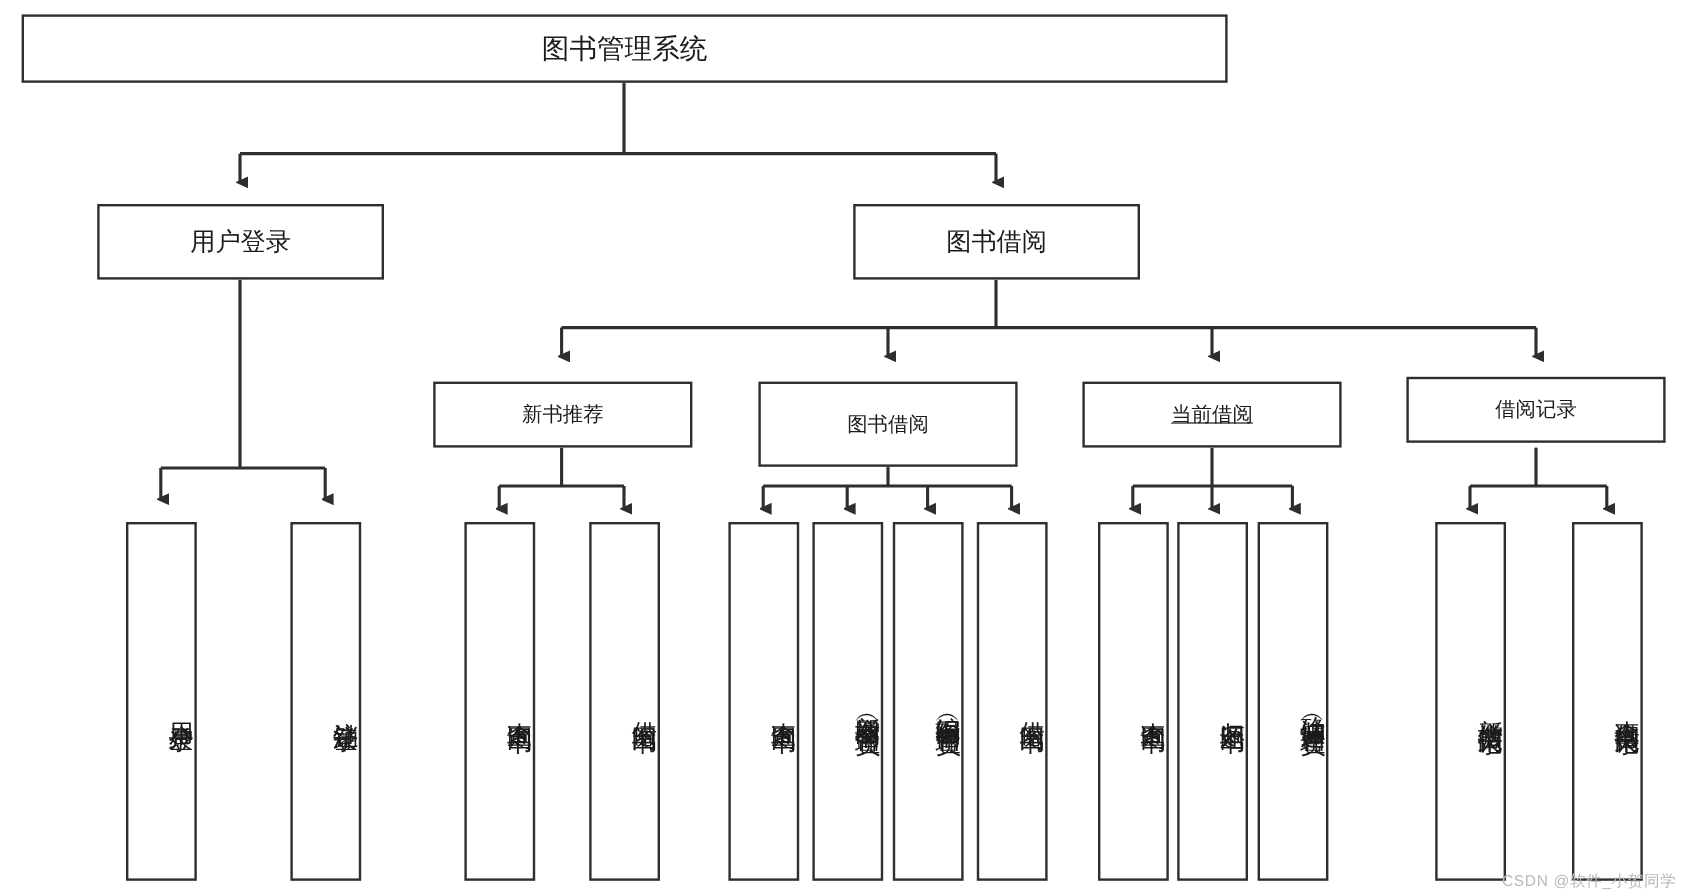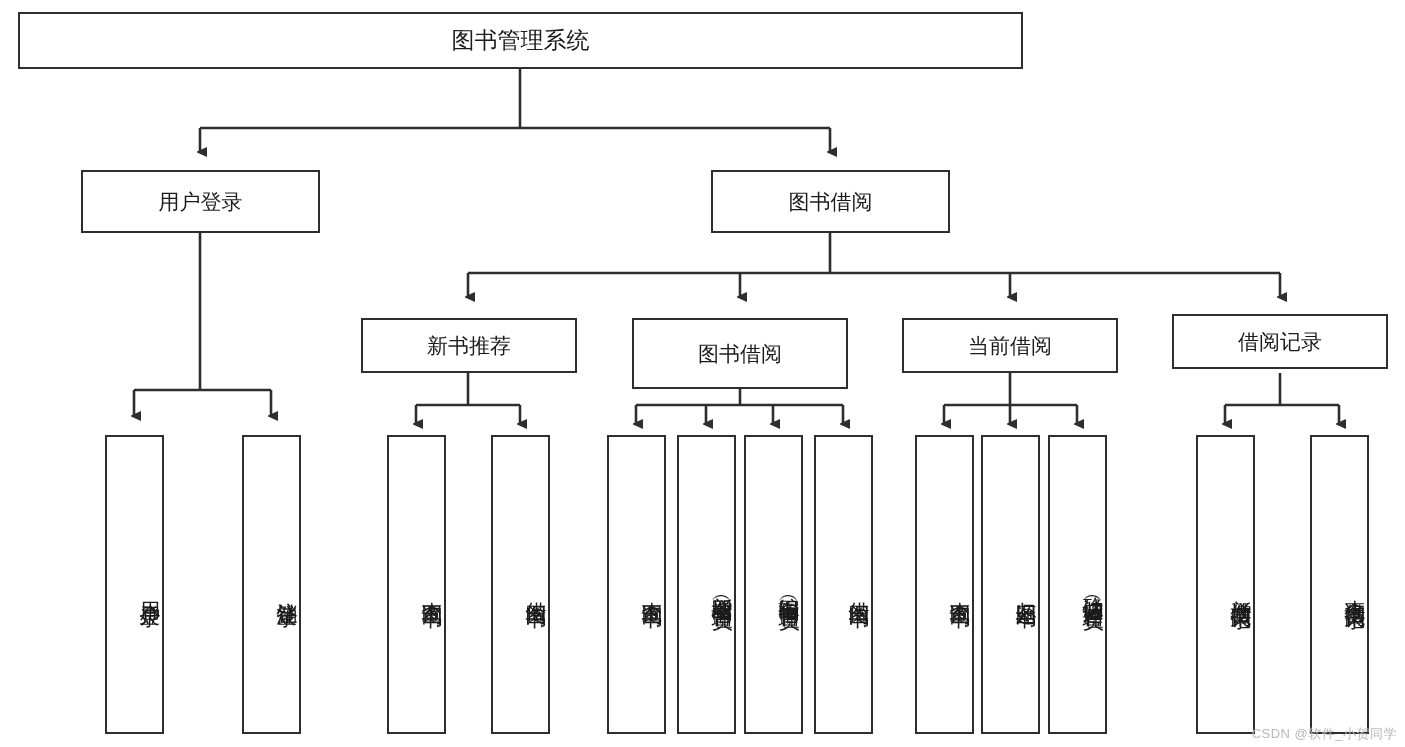--- a/index.html
+++ b/index.html
@@ -37,21 +37,21 @@
     text-align: center;
     line-height: 1.12;
   }
   .node.root {
     font-size: 23px;
   }
   .node.lvl1 {
     font-size: 21px;
   }
   .node.lvl2 {
-    font-size: 21px;
+    font-size: 17px;
   }
   .node.leaf {
     font-size: 21px;
     writing-mode: vertical-rl;
     text-orientation: upright;
     align-items: flex-start;
     justify-content: center;
     padding-top: 8px;
     letter-spacing: 2px;
   }
@@ -136,21 +136,21 @@
   <div class="node lvl1" style="left:711px; top:170px; width:239px; height:63px;">
     <span>图书借阅</span>
   </div>
 
   <div class="node lvl2" style="left:361px; top:318px; width:216px; height:55px;">
     <span>新书推荐</span>
   </div>
   <div class="node lvl2" style="left:632px; top:318px; width:216px; height:71px;">
     <span>图书借阅</span>
   </div>
-  <div class="node lvl2" style="left:902px; top:318px; width:216px; height:55px;">
+  <div class="node lvl2" style="left:902px; top:318px; width:216px; height:55px;text-decoration:underline;">
     <span>当前借阅</span>
   </div>
   <div class="node lvl2" style="left:1172px; top:314px; width:216px; height:55px;">
     <span>借阅记录</span>
   </div>
 
   <div class="node leaf" style="left:105px; top:435px; width:59px; height:299px;">
     <span class="vtext">用户登录</span>
   </div>
   <div class="node leaf" style="left:242px; top:435px; width:59px; height:299px;">

